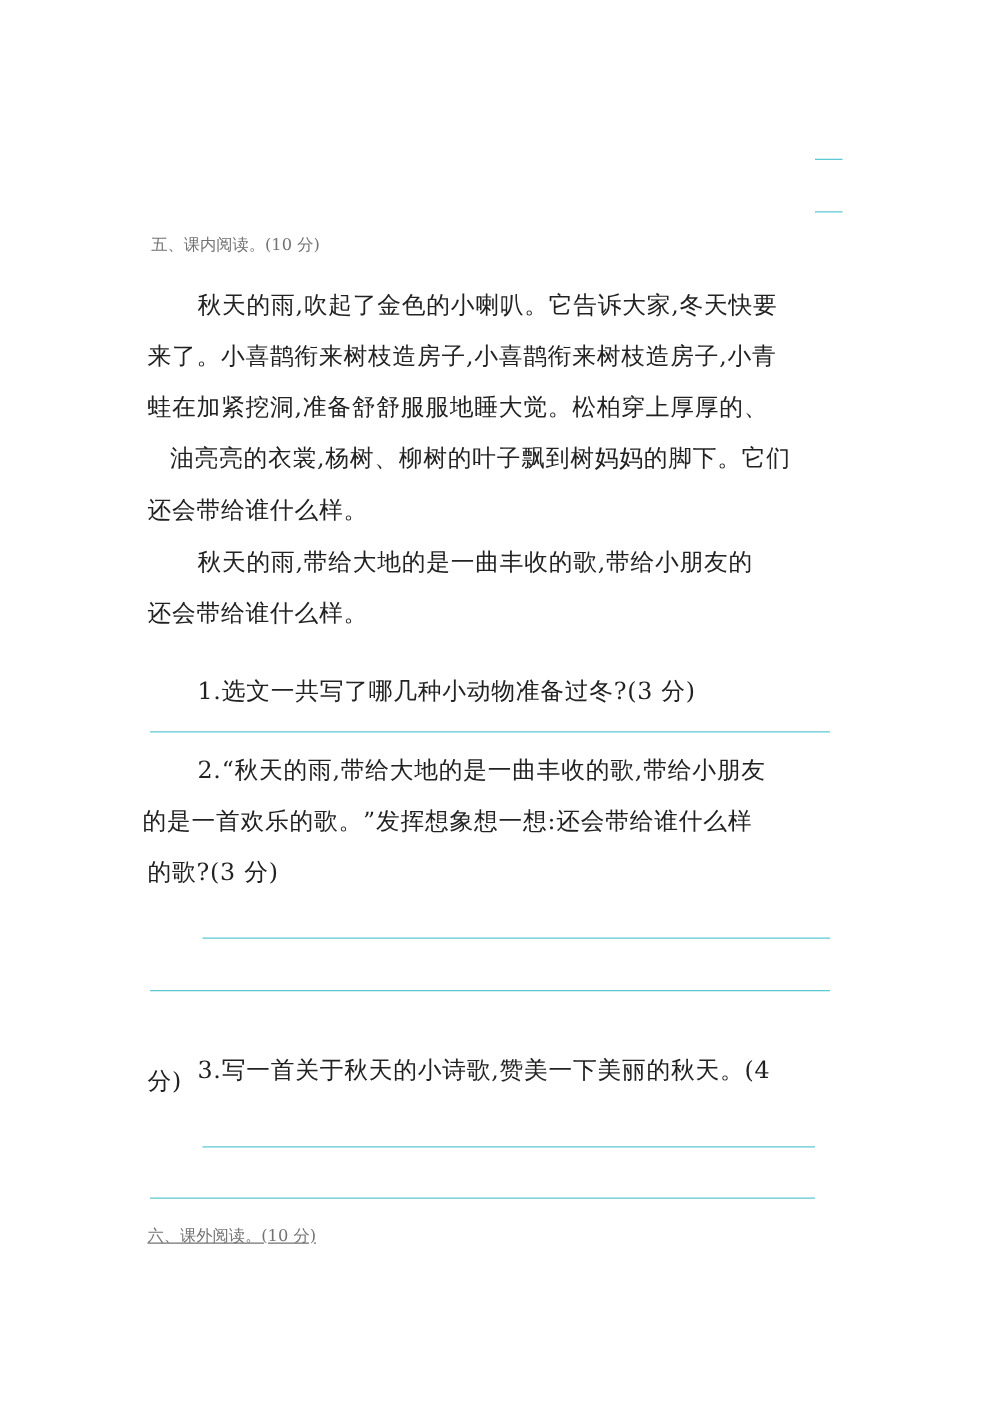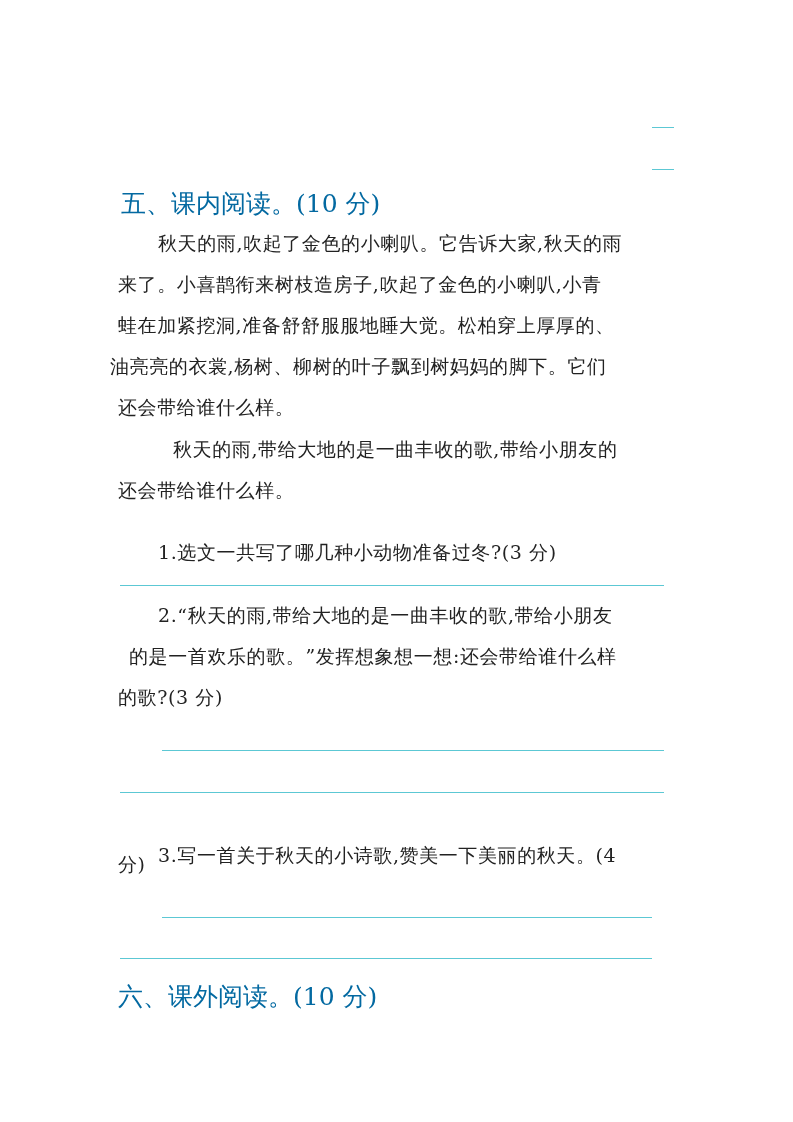--- a/index.html
+++ b/index.html
@@ -1,46 +1,46 @@
 <!DOCTYPE html>
 <html><head>
   <meta charset="utf-8">
   <style>
     html, body { margin: 0; padding: 0; background: #ffffff; }
     body { width: 793px; height: 1122px; position: relative; overflow: hidden;
       font-family: "DejaVu Serif", "Liberation Serif", serif; color: #222222; }
     .abs { position: absolute; white-space: nowrap; }
     .rule { position: absolute; height: 1px; background: #5cc8d4; }
-    .heading { color: #0369a1; font-size: 25px; }
+    .heading { color: #737373; font-size: 13px; }
     .body-text { font-size: 19px; letter-spacing: 0.6px; }
   </style>
 </head>
 <body>
 
 <div class="rule" style="left:652px; top:127px; width:22px;"></div>
 <div class="rule" style="left:652px; top:169px; width:22px;"></div>
 
 <div class="abs heading" style="left:121px; top:187px;">五、课内阅读。(10 分)</div>
 
-<div class="abs body-text" style="left:158px; top:231px;">秋天的雨,吹起了金色的小喇叭。它告诉大家,秋天的雨</div>
-<div class="abs body-text" style="left:118px; top:272px;">来了。小喜鹊衔来树枝造房子,吹起了金色的小喇叭,小青</div>
+<div class="abs body-text" style="left:158px; top:231px;">秋天的雨,吹起了金色的小喇叭。它告诉大家,冬天快要</div>
+<div class="abs body-text" style="left:118px; top:272px;">来了。小喜鹊衔来树枝造房子,小喜鹊衔来树枝造房子,小青</div>
 <div class="abs body-text" style="left:118px; top:313px;">蛙在加紧挖洞,准备舒舒服服地睡大觉。松柏穿上厚厚的、</div>
-<div class="abs body-text" style="left:110px; top:354px;">油亮亮的衣裳,杨树、柳树的叶子飘到树妈妈的脚下。它们</div>
+<div class="abs body-text" style="left:136px; top:354px;">油亮亮的衣裳,杨树、柳树的叶子飘到树妈妈的脚下。它们</div>
 <div class="abs body-text" style="left:118px; top:395px;">还会带给谁什么样。</div>
 
-<div class="abs body-text" style="left:158px; top:437px;margin-left:15px;">秋天的雨,带给大地的是一曲丰收的歌,带给小朋友的</div>
+<div class="abs body-text" style="left:158px; top:437px;">秋天的雨,带给大地的是一曲丰收的歌,带给小朋友的</div>
 <div class="abs body-text" style="left:118px; top:478px;">还会带给谁什么样。</div>
 
 <div class="abs body-text" style="left:158px; top:540px;">1.选文一共写了哪几种小动物准备过冬?(3 分)</div>
 <div class="rule" style="left:120px; top:585px; width:544px;"></div>
 
 <div class="abs body-text" style="left:158px; top:603px;">2.“秋天的雨,带给大地的是一曲丰收的歌,带给小朋友</div>
-<div class="abs body-text" style="left:129px; top:644px;">的是一首欢乐的歌。”发挥想象想一想:还会带给谁什么样</div>
+<div class="abs body-text" style="left:114px; top:644px;">的是一首欢乐的歌。”发挥想象想一想:还会带给谁什么样</div>
 <div class="abs body-text" style="left:118px; top:685px;">的歌?(3 分)</div>
 <div class="rule" style="left:162px; top:750px; width:502px;"></div>
 <div class="rule" style="left:120px; top:792px; width:544px;"></div>
 
 <div class="abs body-text" style="left:158px; top:843px;">3.写一首关于秋天的小诗歌,赞美一下美丽的秋天。(4</div>
 <div class="abs body-text" style="left:118px; top:852px;">分)</div>
 <div class="rule" style="left:162px; top:917px; width:490px;"></div>
 <div class="rule" style="left:120px; top:958px; width:532px;"></div>
 
-<div class="abs heading" style="left:118px; top:980px;">六、课外阅读。(10 分)</div>
+<div class="abs heading" style="left:118px; top:980px;text-decoration:underline;">六、课外阅读。(10 分)</div>
 
 </body></html>

